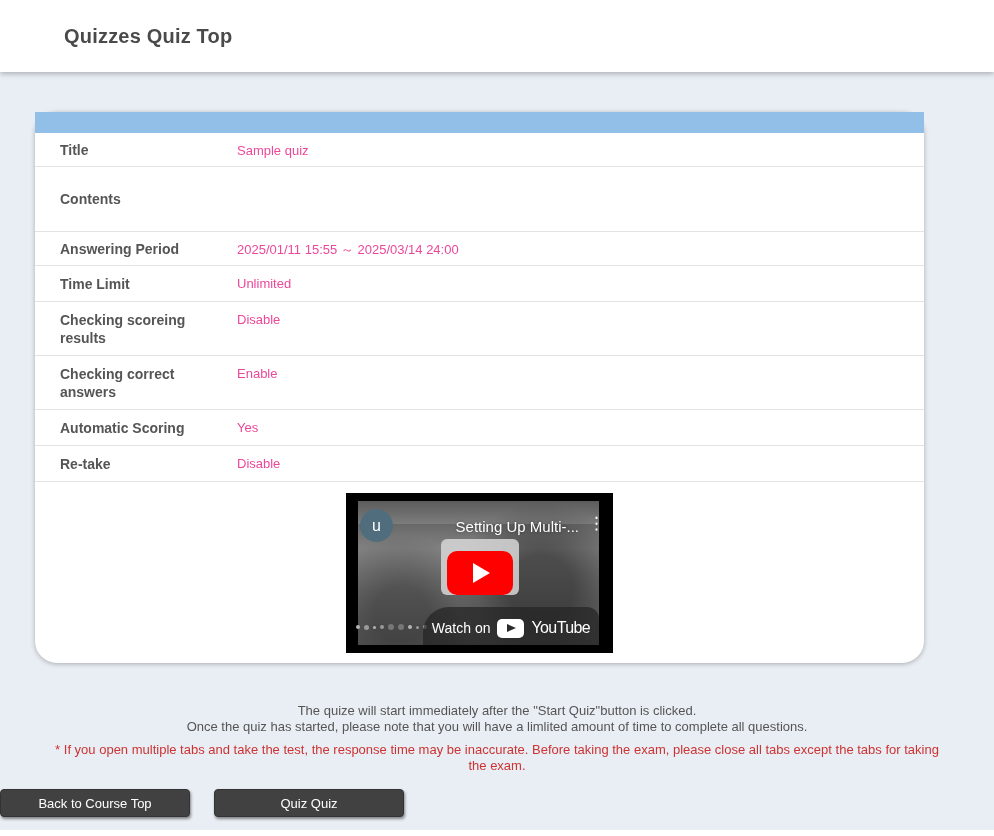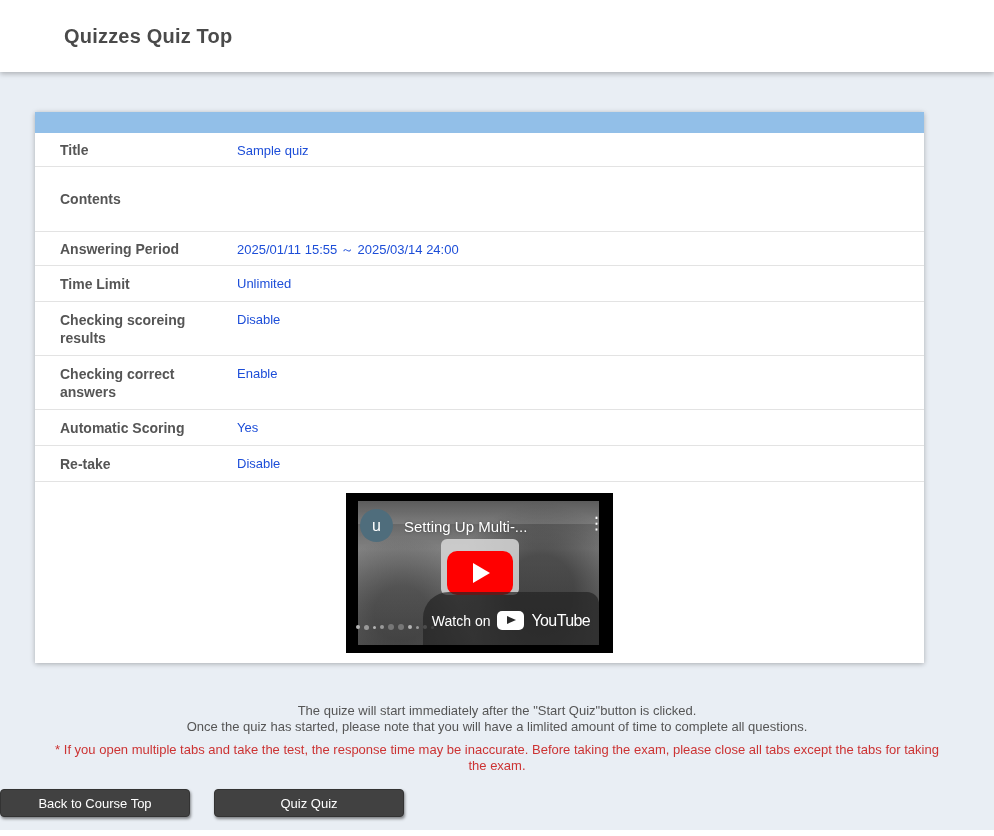--- a/index.html
+++ b/index.html
@@ -13,31 +13,32 @@
   .page-header{
     position:relative;width:100%;height:72px;background:#ffffff;
     box-shadow:0 2px 5px rgba(0,0,0,0.25);
     display:flex;align-items:center;box-sizing:border-box;padding-left:40px;
   }
   .page-title{font-size:20px;font-weight:bold;color:#4a4a4a;letter-spacing:.2px;margin-left:24px;}
   
   .card{
     position:absolute;left:35px;top:112px;width:889px;background:#ffffff;
     box-shadow:0 1px 5px rgba(0,0,0,0.28);
+    border-radius:22px;
   }
   .card-topbar{height:21px;background:var(--accent-bar,#92bfe8);}
   .row{display:flex;border-bottom:1px solid #e3e3e3;box-sizing:border-box;}
   .row .label{
     width:202px;box-sizing:border-box;padding-left:25px;padding-right:10px;
     display:flex;align-items:center;
     font-size:14px;font-weight:bold;color:#555;line-height:18px;
   }
   .row .value{
     flex:1;padding-top:10px;box-sizing:border-box;
-    font-size:13px;color:#1d4ed8;line-height:16px;
+    font-size:13px;color:#ec4899;line-height:16px;
   }
   .r-sm{min-height:34px;}
   .r-md{min-height:36px;}
   .r-lg{min-height:54px;justify-content:space-between;}
   .r-xl{min-height:65px;}
   
   .video-row{padding:11px 0 10px 0;display:flex;justify-content:center;}
   .yt-frame{position:relative;width:267px;height:160px;background:#000;cursor:pointer;}
   .yt-thumb{
     position:absolute;left:12px;right:14px;top:8px;bottom:8px;
@@ -51,37 +52,38 @@
     background:linear-gradient(180deg,rgba(0,0,0,.45),rgba(0,0,0,0));}
   .yt-avatar{
     position:absolute;left:14px;top:16px;width:33px;height:33px;border-radius:50%;
     background:#4f6d7c;color:#fff;font-size:16px;
     display:flex;align-items:center;justify-content:center;
   }
   .yt-title{
     position:absolute;left:58px;top:25px;right:34px;
     color:#fff;font-size:15px;white-space:nowrap;overflow:hidden;
     text-shadow:0 0 3px rgba(0,0,0,.4);
+    text-align:right;
   }
   .yt-kebab{position:absolute;right:8px;top:22px;color:#fff;font-size:17px;line-height:17px;}
   .yt-window{
     position:absolute;left:50%;top:46px;transform:translateX(-50%);
     width:78px;height:56px;border-radius:6px;background:rgba(215,215,215,.85);
   }
   .yt-play{
     position:absolute;left:50%;top:58px;transform:translateX(-50%);
     width:66px;height:44px;border-radius:10px;background:var(--play-button,#ff0000);
     display:flex;align-items:center;justify-content:center;
   }
   .yt-play-tri{
     width:0;height:0;margin-left:4px;
     border-left:17px solid #fff;border-top:10px solid transparent;border-bottom:10px solid transparent;
   }
   .yt-watchbar{
-    position:absolute;left:77px;right:14px;bottom:8px;height:53px;
+    position:absolute;left:77px;right:14px;bottom:8px;height:38px;
     background:rgba(36,36,36,.72);border-radius:26px 12px 0 0;
     display:flex;align-items:center;justify-content:center;gap:7px;padding-top:4px;box-sizing:border-box;
   }
   .yt-watchtext{color:#fff;font-size:14px;}
   .yt-logo{position:relative;width:27px;height:19px;background:#fff;border-radius:5px;flex:0 0 auto;}
   .yt-logo::after{
     content:"";position:absolute;left:10px;top:5px;
     border-left:9px solid #2a2a2a;border-top:4.5px solid transparent;border-bottom:4.5px solid transparent;
   }
   .yt-brand{color:#fff;font-size:16px;font-weight:normal;letter-spacing:-0.6px;}

